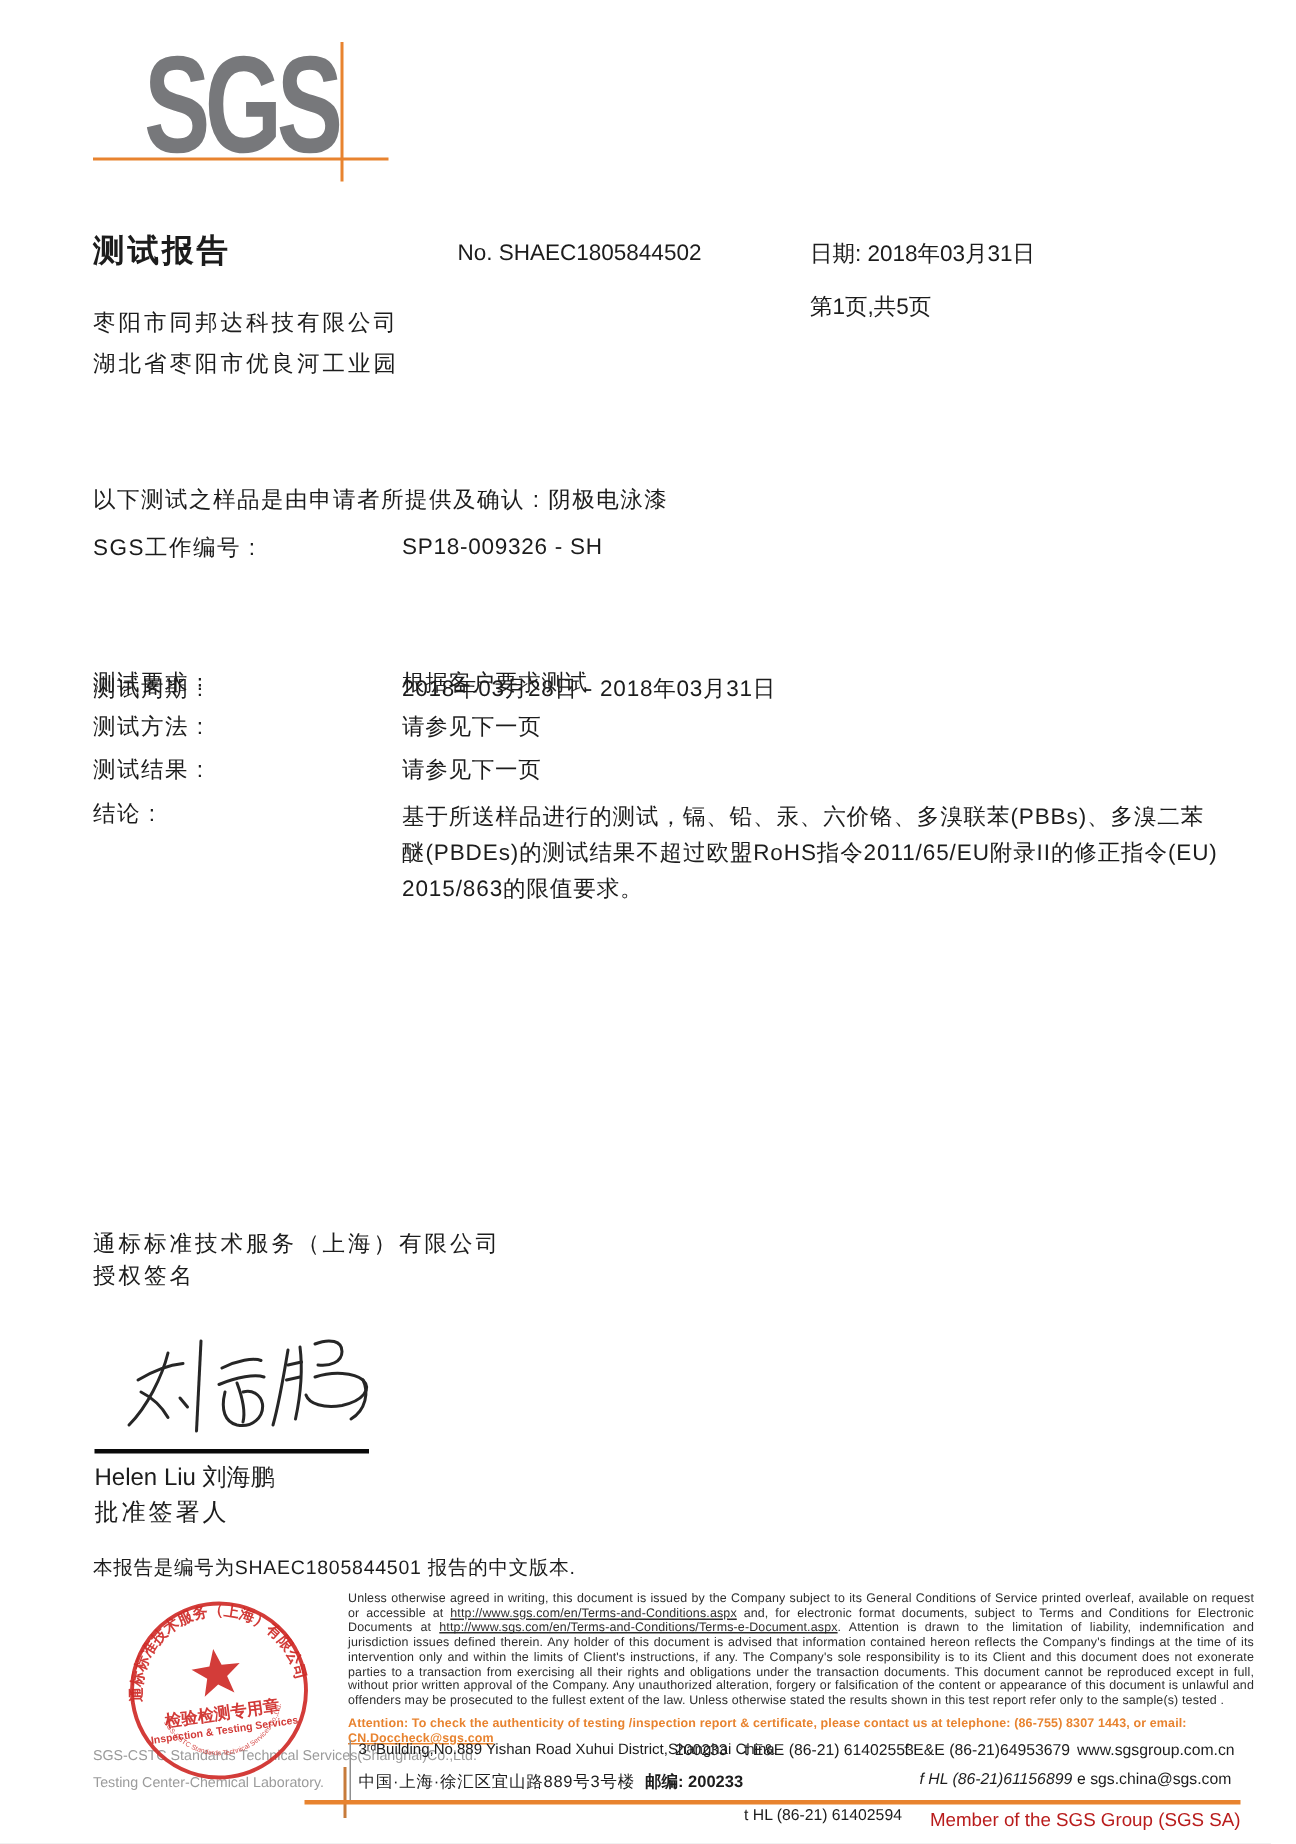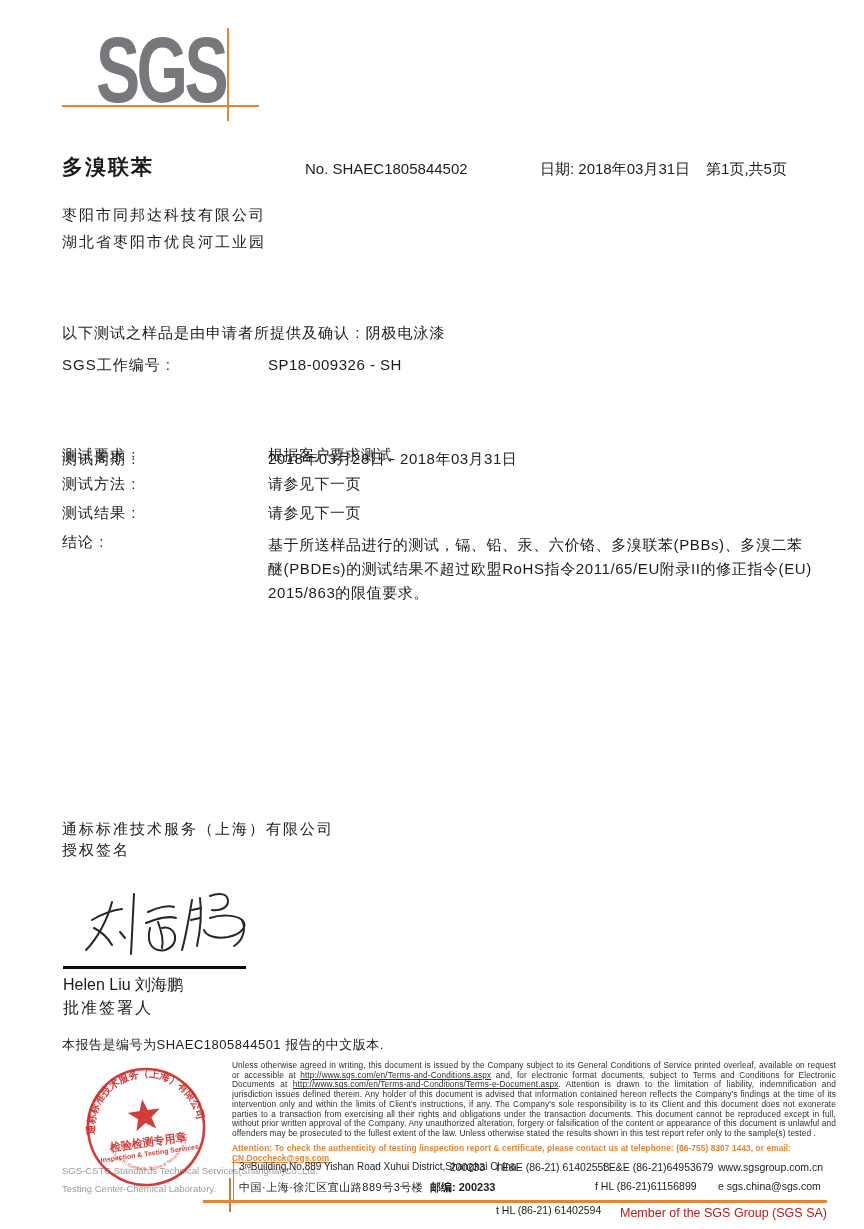--- a/index.html
+++ b/index.html
@@ -14,21 +14,21 @@
   .logo-text{
     left:96px;top:30px;font-size:92px;font-weight:bold;color:#77787b;
     letter-spacing:-5px;line-height:80px;transform:scaleX(.72);transform-origin:left top;
   }
   .logo-hline{left:62px;top:105px;width:197px;height:2px;background:#e8832f;}
   .logo-vline{left:227px;top:28px;width:2px;height:93px;background:#e8832f;}
 
   
   .doc-title{left:62px;top:153px;font-size:21px;font-weight:bold;letter-spacing:2px;}
   .report-no{left:305px;top:160px;font-size:15px;}
-  .date-page{left:540px;top:160px;font-size:15px;display:flex;gap:16px;white-space:nowrap;}
+  .date-page{left:540px;top:160px;font-size:15px;display:flex;gap:16px;white-space:nowrap;flex-direction:column;}
   .addr1{left:62px;top:206px;font-size:15px;letter-spacing:2px;}
   .addr2{left:62px;top:233px;font-size:15px;letter-spacing:2px;}
 
   
   .intro{left:62px;top:324px;font-size:15px;letter-spacing:1px;}
   .field-row{left:62px;width:760px;font-size:15px;display:flex;}
   .field-row .lbl{width:206px;flex:0 0 206px;letter-spacing:1px;}
   .field-row .val{letter-spacing:.5px;}
   .row-0{top:356px;} .row-1{top:388px;} .row-2{top:414px;margin-top:36px;}
   .row-3{top:446px;} .row-4{top:475px;} .row-5{top:504px;}
@@ -62,36 +62,36 @@
   .addr-block span{position:absolute;white-space:nowrap;}
   .fr1{top:1px;} .fr2{top:20px;}
   .a-en{left:5px;font-size:10px;}
   .a-zip1{left:216px;font-size:10.5px;}
   .a-tel1{left:262px;font-size:10.5px;}
   .a-fax1{left:369px;font-size:10.5px;}
   .a-web{left:484px;font-size:10.5px;}
   .a-cn{left:5px;font-size:11px;font-weight:normal;letter-spacing:.5px;}
   .a-zip2{left:196px;font-size:11px;font-weight:bold;}
   .a-tel2{left:262px;font-size:10.5px;margin-top:24px;}
-  .a-fax2{left:361px;font-size:10.5px;}
+  .a-fax2{left:379px;font-size:10.5px;font-style:italic;}
   .a-email{left:484px;font-size:10.5px;}
   .foot-orange{left:203px;top:1200px;width:624px;height:3px;background:#e8832f;z-index:0;}
   .foot-vline{left:229px;top:1178px;width:2px;height:34px;background:#c77b3a;z-index:0;}
   .member{left:0;top:1206px;width:827px;text-align:right;font-size:12.5px;color:#b91c1c;}
 </style>
 </head>
 <body>
 
 <div class="page">
 
   <div class="abs logo-text">SGS</div>
   <div class="abs logo-hline"></div>
   <div class="abs logo-vline"></div>
 
-  <div class="abs doc-title">多溴联苯</div>
+  <div class="abs doc-title">测试报告</div>
   <div class="abs report-no">No. SHAEC1805844502</div>
   <div class="abs date-page">
     <span>日期: 2018年03月31日</span>
     <span>第1页,共5页</span>
   </div>
 
   <div class="abs addr1">枣阳市同邦达科技有限公司</div>
   <div class="abs addr2">湖北省枣阳市优良河工业园</div>
 
   <div class="abs intro">以下测试之样品是由申请者所提供及确认 : 阴极电泳漆</div>

